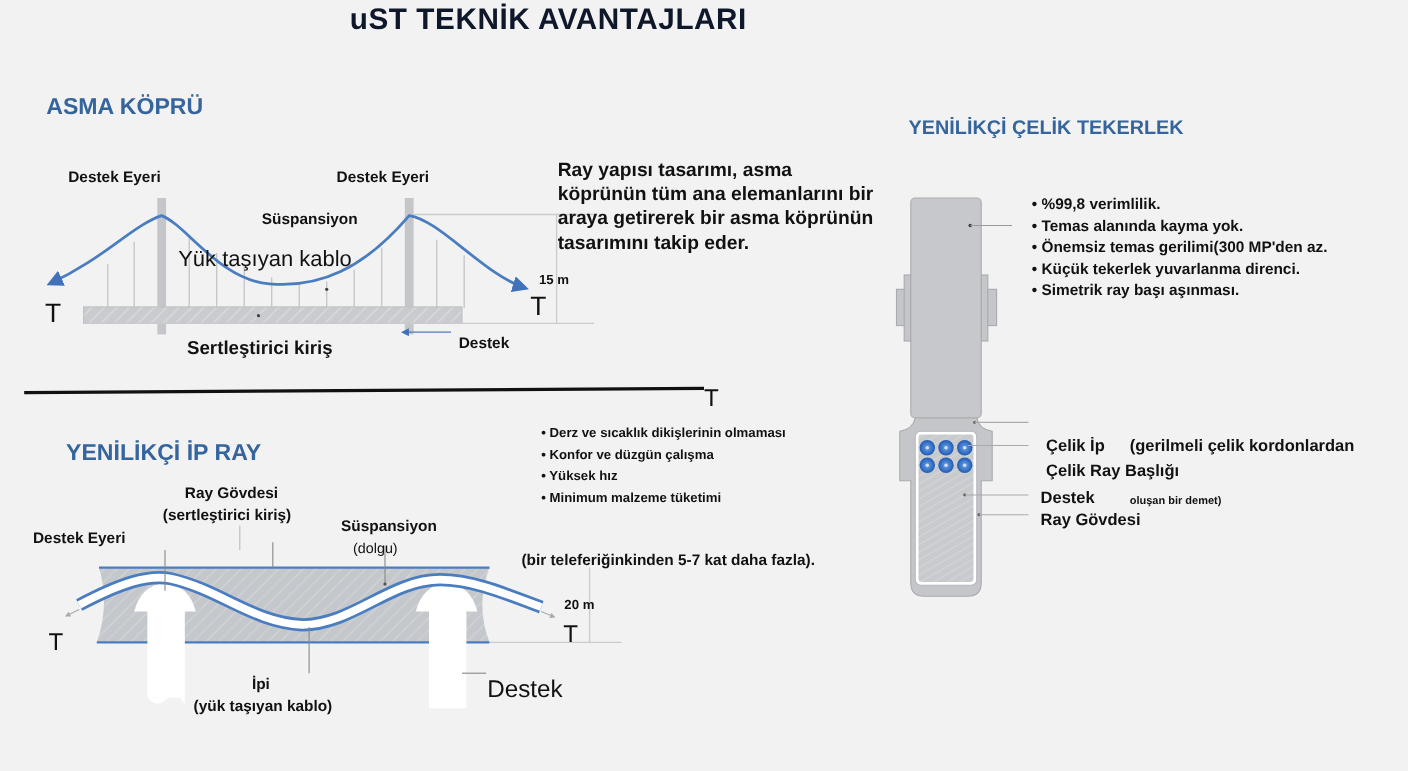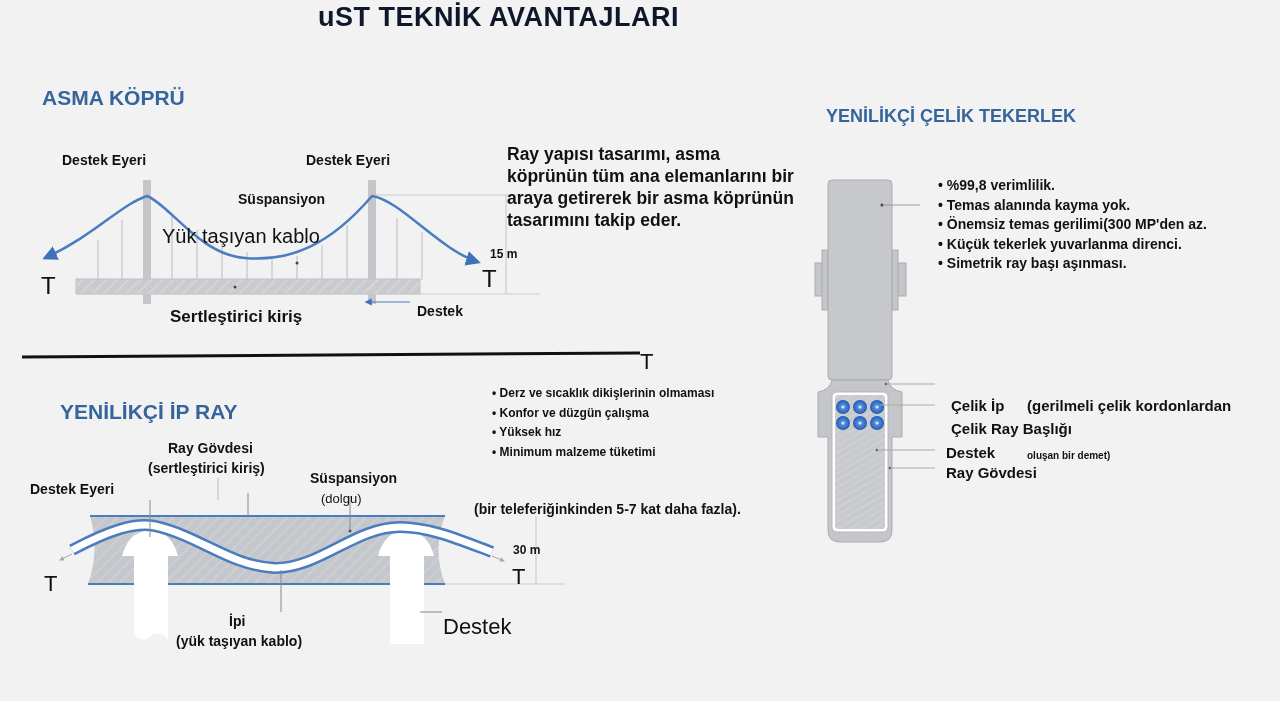--- a/index.html
+++ b/index.html
@@ -137,21 +137,21 @@
   <line x1="218" y1="478" x2="218" y2="500" stroke="#bbb" stroke-width="1"></line>
   <line x1="248" y1="493" x2="248" y2="516" stroke="#888" stroke-width="1"></line>
   <line x1="350" y1="496" x2="350" y2="531" stroke="#888" stroke-width="1"></line>
   <circle cx="350" cy="531" r="1.5" fill="#555"></circle>
   <line x1="281" y1="570" x2="281" y2="612" stroke="#888" stroke-width="1"></line>
   <line x1="420" y1="612" x2="442" y2="612" stroke="#888" stroke-width="1"></line>
 </svg>
 
 <div class="abs tlabel" style="left:44px; top:571px; font-size:22px;">T</div>
 <div class="abs tlabel" style="left:512px; top:564px; font-size:22px;">T</div>
-<div class="abs lbl" style="left:513px; top:543px; font-size:12px;">30 m</div>
+<div class="abs lbl" style="left:513px; top:543px; font-size:12px;">20 m</div>
 <div class="abs lbl" style="left:229px; top:613px;">İpi</div>
 <div class="abs lbl" style="left:176px; top:633px;">(yük taşıyan kablo)</div>
 <div class="abs" style="left:443px; top:614px; font-size:22px;">Destek</div>
 
 <ul class="abs bullets" style="left:492px; top:384px; font-size:12px; line-height:19.5px;">
   <li>Derz ve sıcaklık dikişlerinin olmaması</li>
   <li>Konfor ve düzgün çalışma</li>
   <li>Yüksek hız</li>
   <li>Minimum malzeme tüketimi</li>
 </ul>

